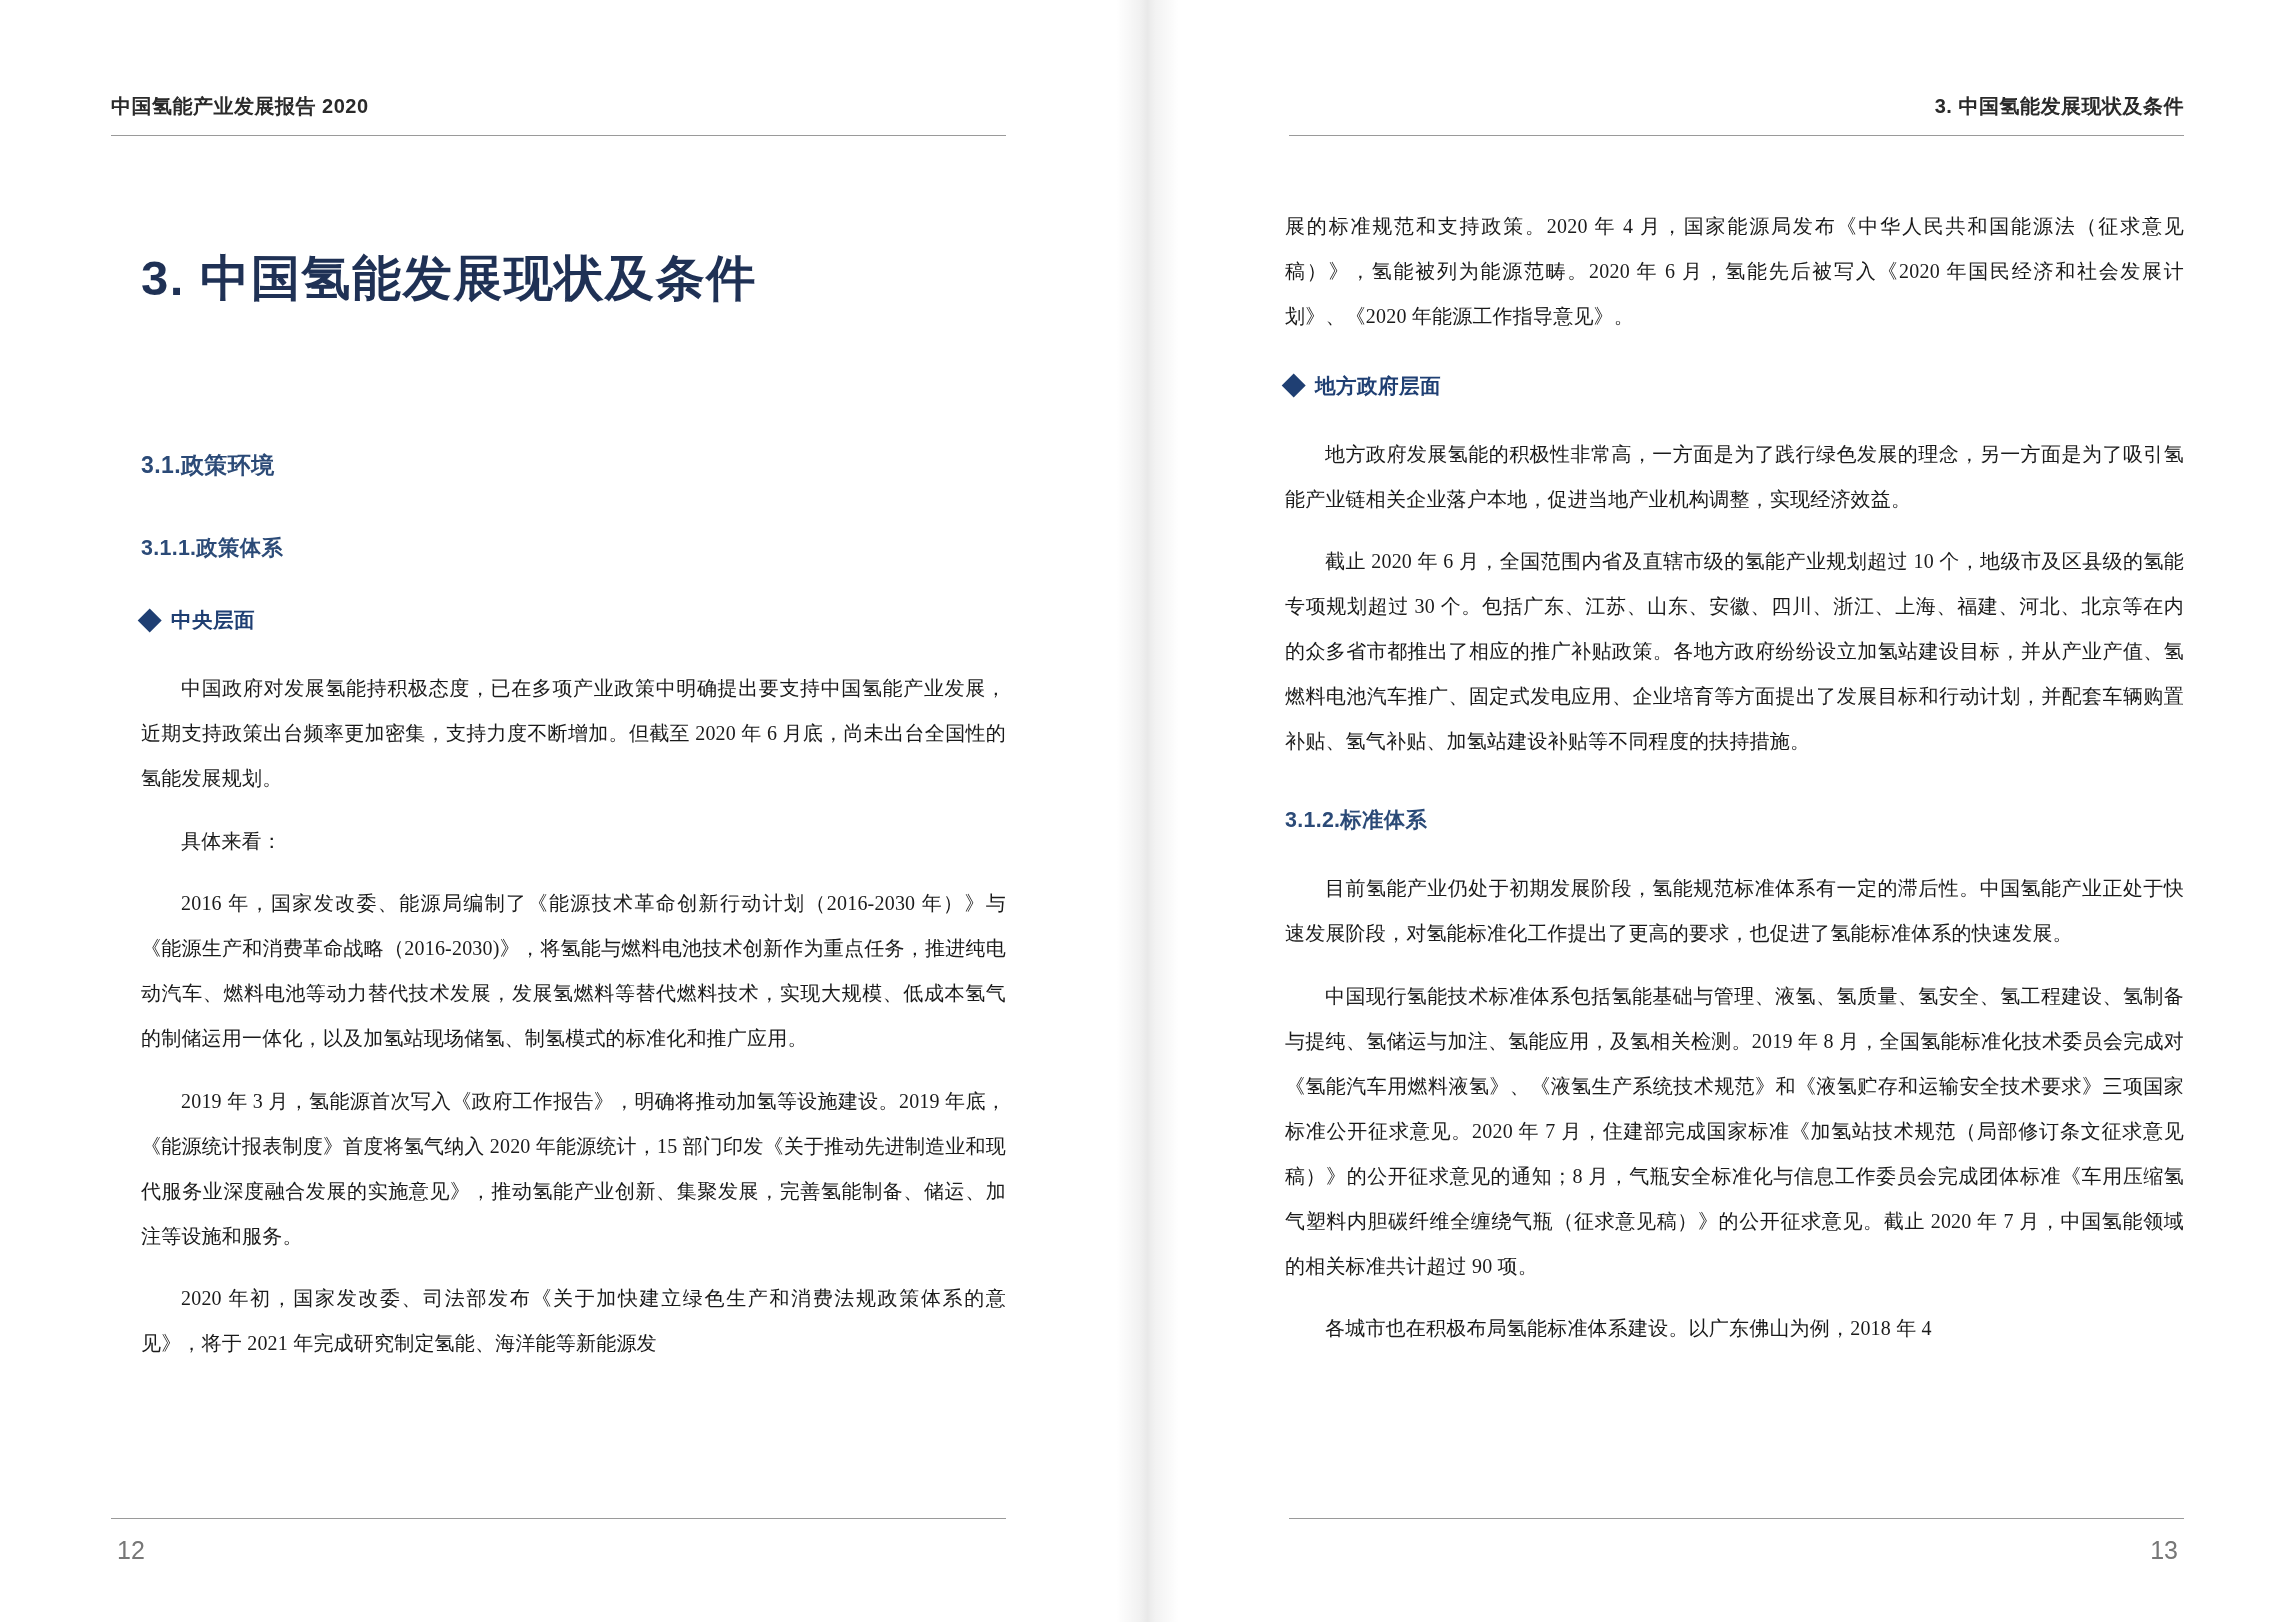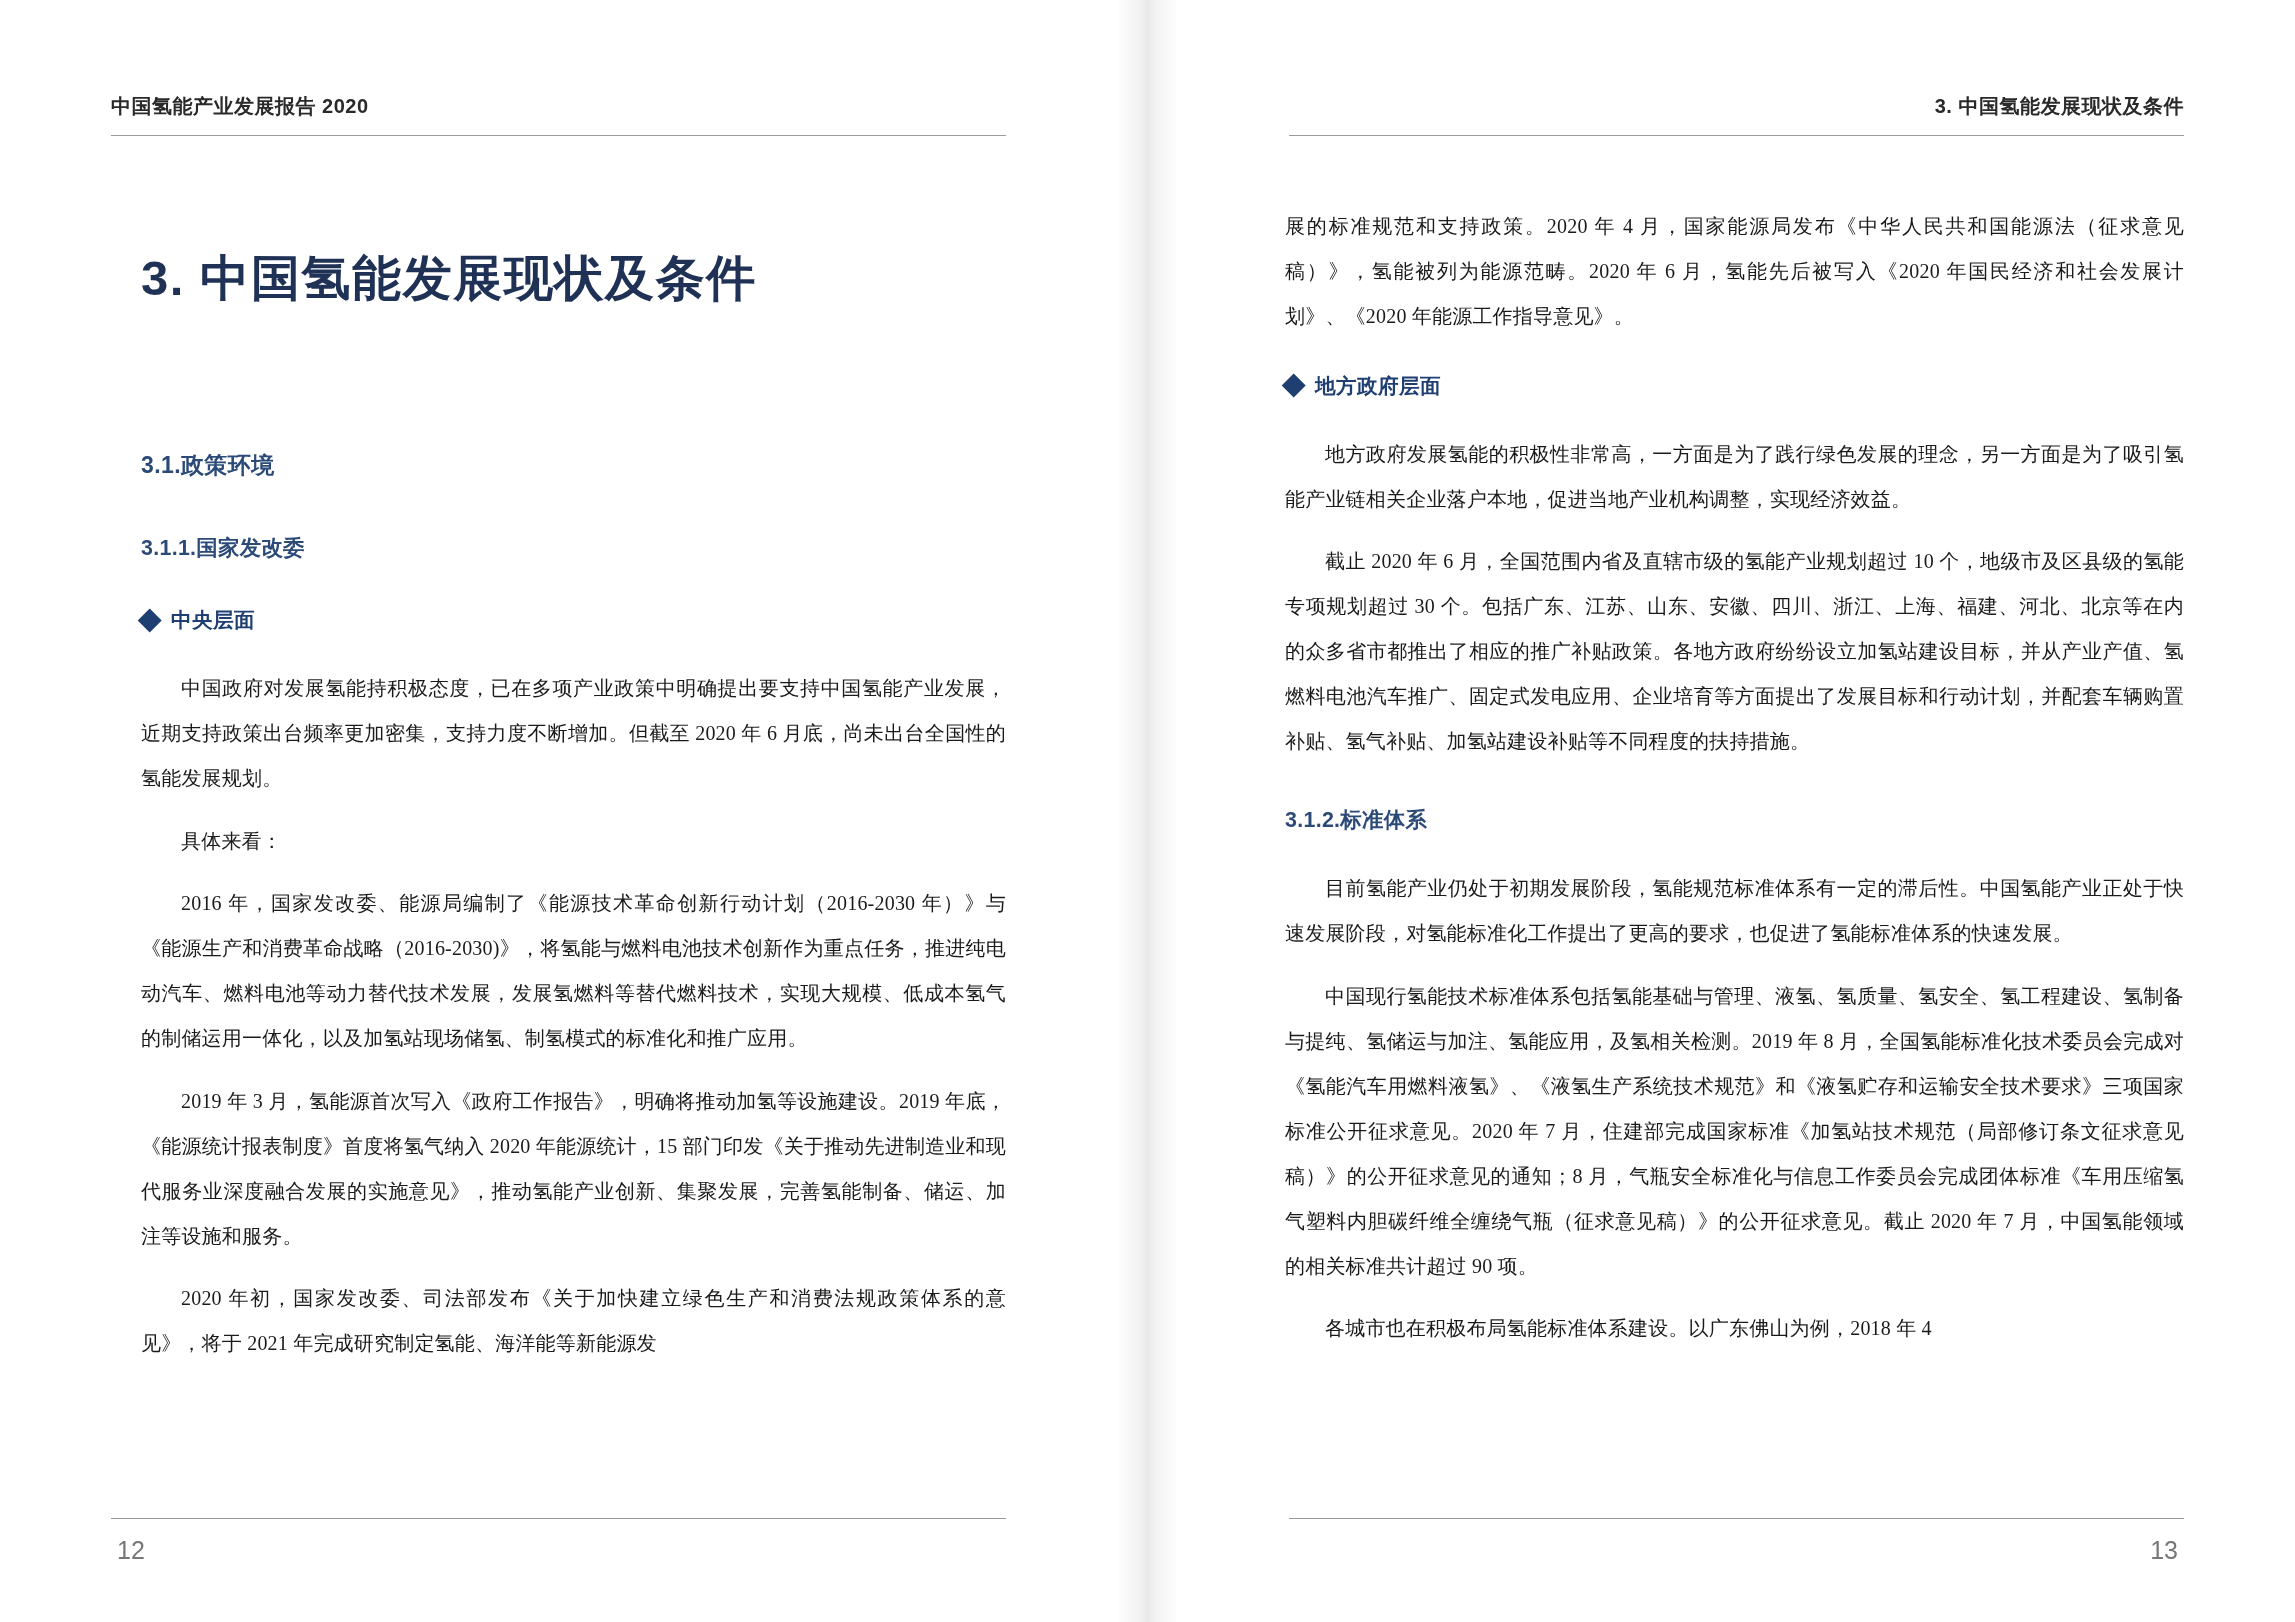--- a/index.html
+++ b/index.html
@@ -184,21 +184,21 @@
 
     <div class="runhead">中国氢能产业发展报告 2020</div>
     <div class="rule-top"></div>
 
     <div class="col">
 
       <h1 class="chapter-title">3. 中国氢能发展现状及条件</h1>
 
       <h2 class="h2">3.1.政策环境</h2>
 
-      <h3 class="h3">3.1.1.国家发改委</h3>
+      <h3 class="h3">3.1.1.政策体系</h3>
 
       <div class="bullet-head">
         <span class="diamond"></span>
         <span class="bh-text">中央层面</span>
       </div>
 
       <p class="body first">中国政府对发展氢能持积极态度，已在多项产业政策中明确提出要支持中国氢能产业发展，近期支持政策出台频率更加密集，支持力度不断增加。但截至 2020 年 6 月底，尚未出台全国性的氢能发展规划。</p>
       <p class="body tight">具体来看：</p>
       <p class="body tight">2016 年，国家发改委、能源局编制了《能源技术革命创新行动计划（2016-2030 年）》与《能源生产和消费革命战略（2016-2030)》，将氢能与燃料电池技术创新作为重点任务，推进纯电动汽车、燃料电池等动力替代技术发展，发展氢燃料等替代燃料技术，实现大规模、低成本氢气的制储运用一体化，以及加氢站现场储氢、制氢模式的标准化和推广应用。</p>
       <p class="body tight">2019 年 3 月，氢能源首次写入《政府工作报告》，明确将推动加氢等设施建设。2019 年底，《能源统计报表制度》首度将氢气纳入 2020 年能源统计，15 部门印发《关于推动先进制造业和现代服务业深度融合发展的实施意见》，推动氢能产业创新、集聚发展，完善氢能制备、储运、加注等设施和服务。</p>

